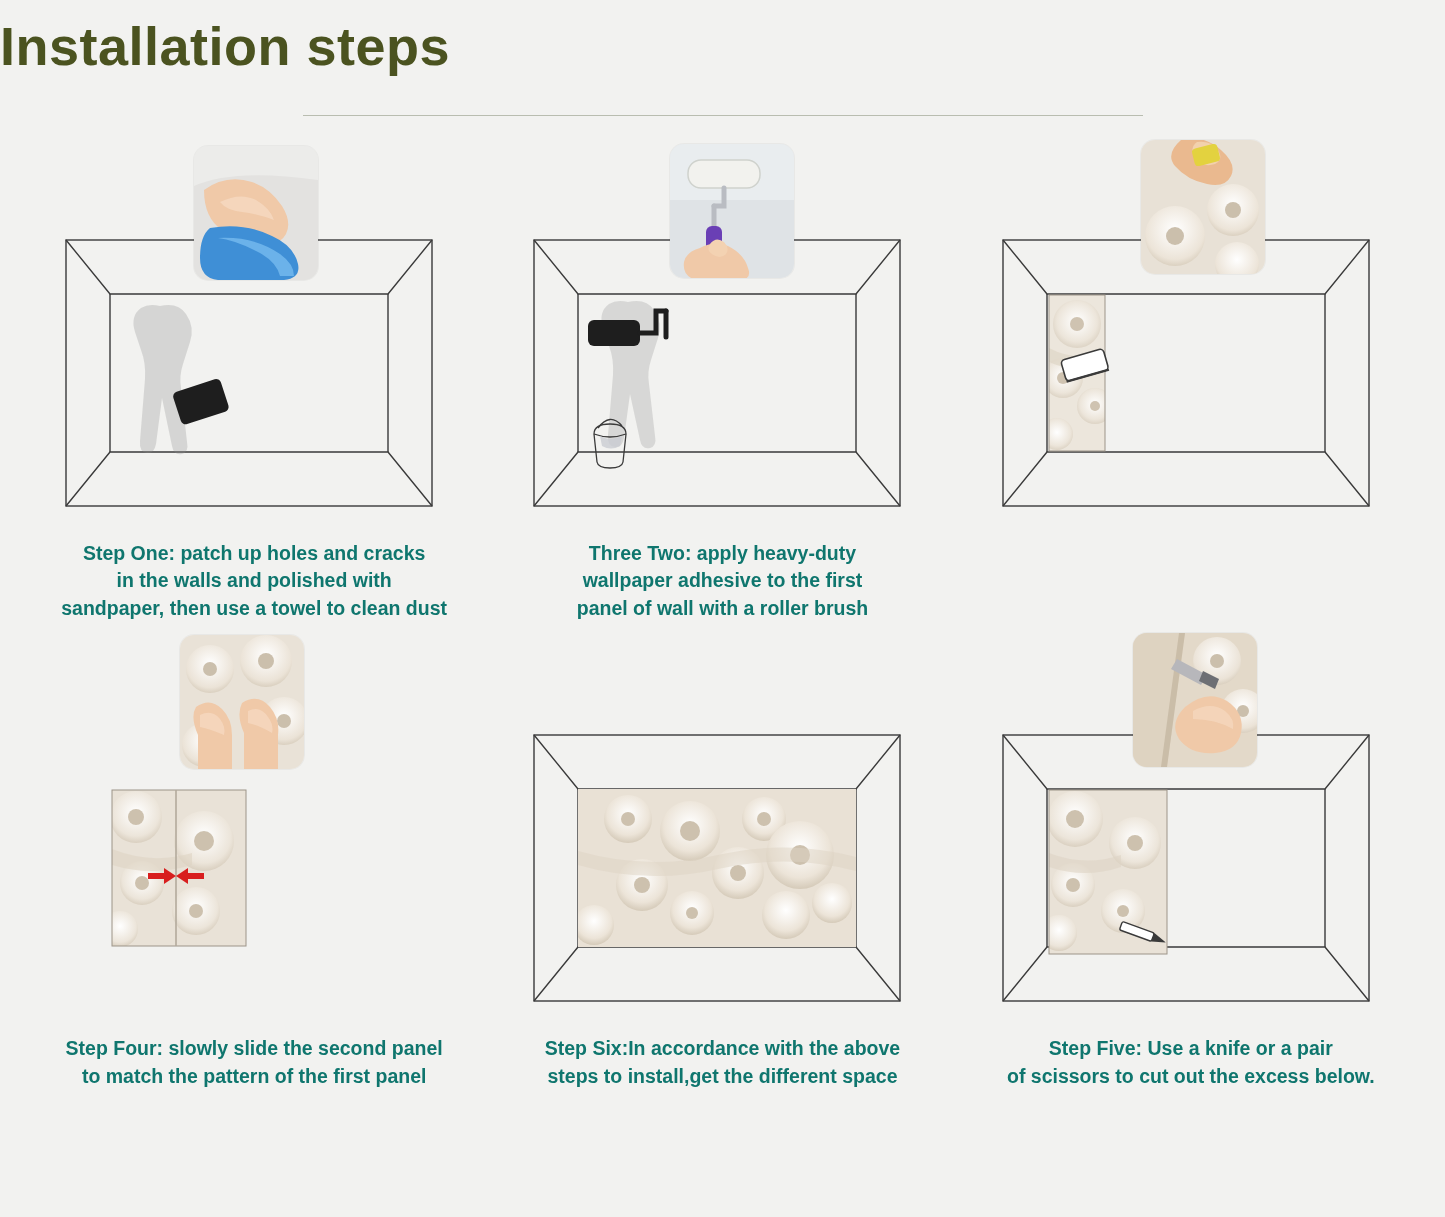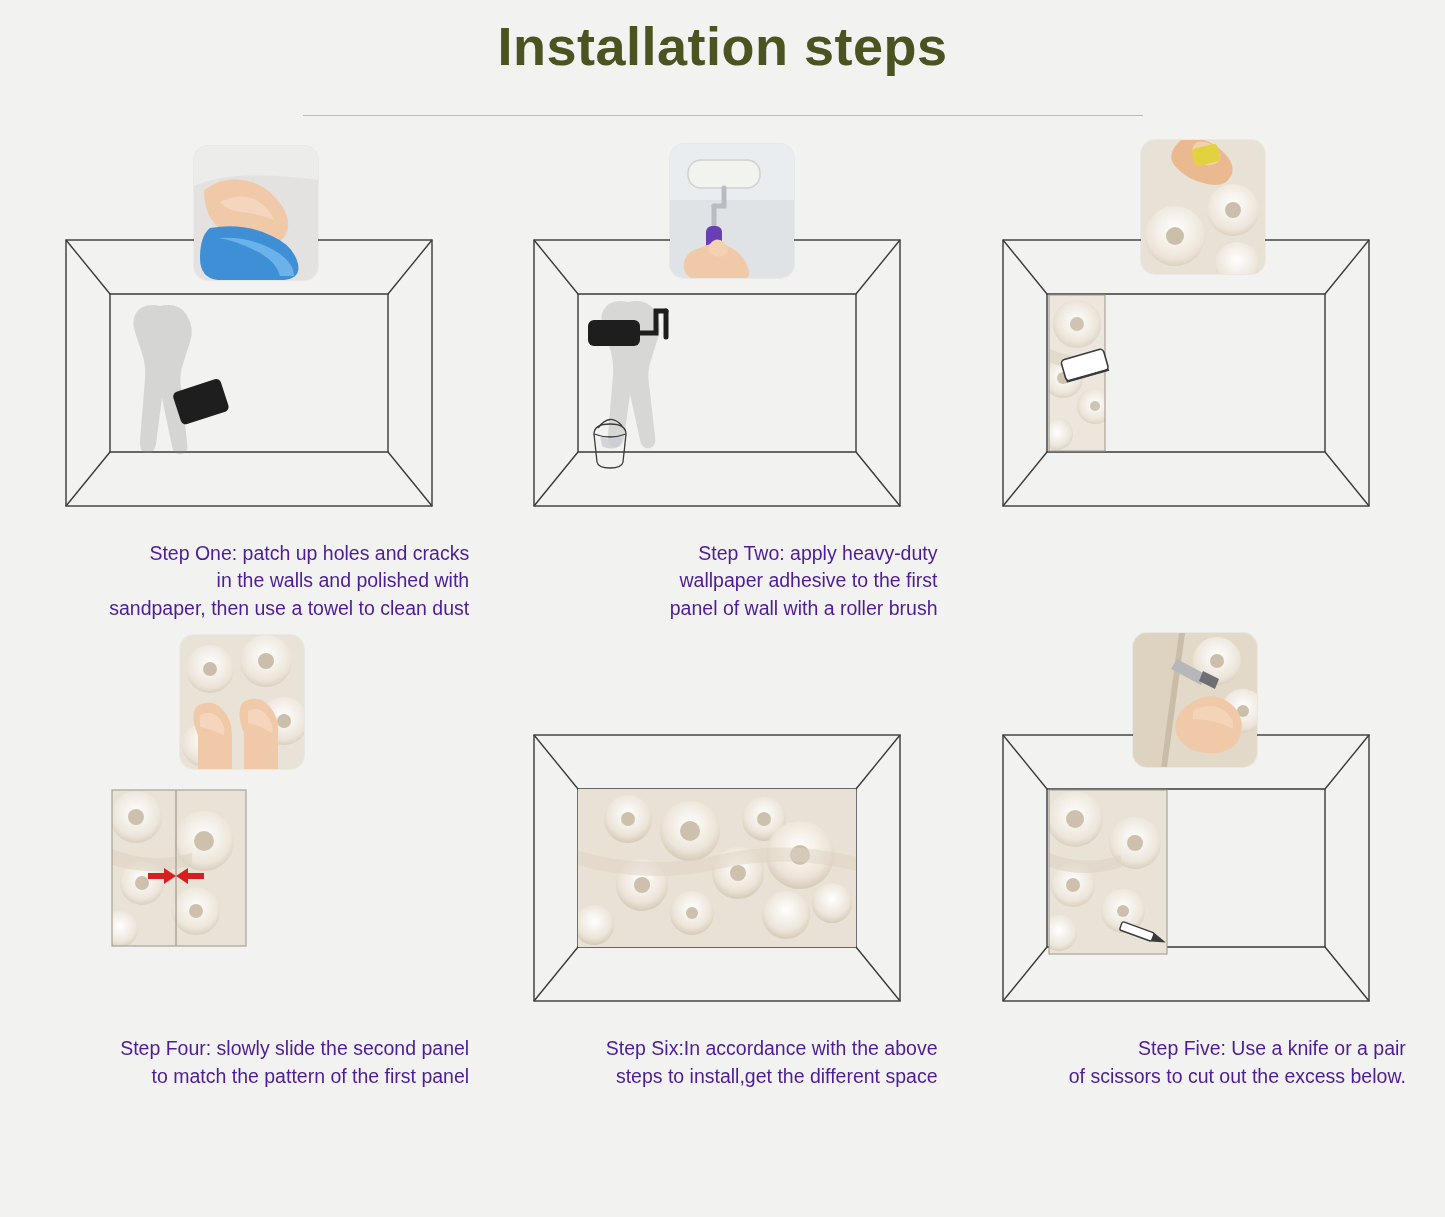--- a/index.html
+++ b/index.html
@@ -8,21 +8,21 @@
   }
   body {
     width: 1445px;
     height: 1217px;
     background: #f2f2f0;
     font-family: "Liberation Sans", sans-serif;
     overflow: hidden;
     position: relative;
   }
   .page-title {
-    text-align: center;
+    text-align: left;
     color: #4b5320;
     font-size: 54px;
     font-weight: bold;
     letter-spacing: 0.5px;
     margin: 14px 0 0 0;
     padding: 0;
     line-height: 1.2;
   }
   .title-rule {
     width: 840px;
@@ -69,25 +69,25 @@
     height: 134px;
     border-radius: 14px;
     overflow: hidden;
     z-index: 5;
     box-shadow: 0 0 0 1px rgba(0,0,0,0.04);
   }
   .photo svg { display: block; width: 100%; height: 100%; }
 
   
   .caption {
-    color: #4c1d95;
+    color: #0f766e;
     font-size: 19.5px;
-    font-weight: normal;
+    font-weight: bold;
     line-height: 1.42;
-    text-align: right;
+    text-align: center;
     width: 430px;
     margin-top: 2px;
   }
   .row2 .caption { }
 </style>
 </head>
 <body>
 
 <h1 class="page-title">Installation steps</h1>
 <div class="title-rule"></div>
@@ -164,21 +164,21 @@
             <rect x="18" y="16" width="72" height="28" rx="13" fill="none" stroke="#cfd2cd" stroke-width="1.5"></rect>
             <path d="M54 44 v18 h-10" stroke="#b9bcc2" stroke-width="5" fill="none" stroke-linecap="round"></path>
             <path d="M44 62 v22" stroke="#b9bcc2" stroke-width="5" stroke-linecap="round"></path>
             <rect x="36" y="82" width="16" height="26" rx="6" fill="#6a3fb5"></rect>
           </g>
           <path d="M30 104 q14 -8 28 -2 q16 8 20 22 q4 10 -6 12 l-46 0 q-14 -4 -12 -18 q2 -10 16 -14 z" fill="#f0c9a8"></path>
           <path d="M40 100 q6 -8 14 -2 q6 6 2 12 q-6 6 -14 0 q-6 -4 -2 -10 z" fill="#f3d2b2"></path>
         </svg>
       </div>
     </div>
-    <div class="caption" style="white-space:pre-line;">Step Two: apply heavy-duty
+    <div class="caption" style="white-space:pre-line;">Three Two: apply heavy-duty
 wallpaper adhesive to the first
 panel of wall with a roller brush</div>
   </div>
 
   <div class="step">
     <div class="scene-wrap">
       <div class="room">
         <svg viewBox="0 0 370 270">
           <g fill="none" stroke="#3a3a3a" stroke-width="1.4">
             <rect x="2" y="2" width="366" height="266"></rect>

